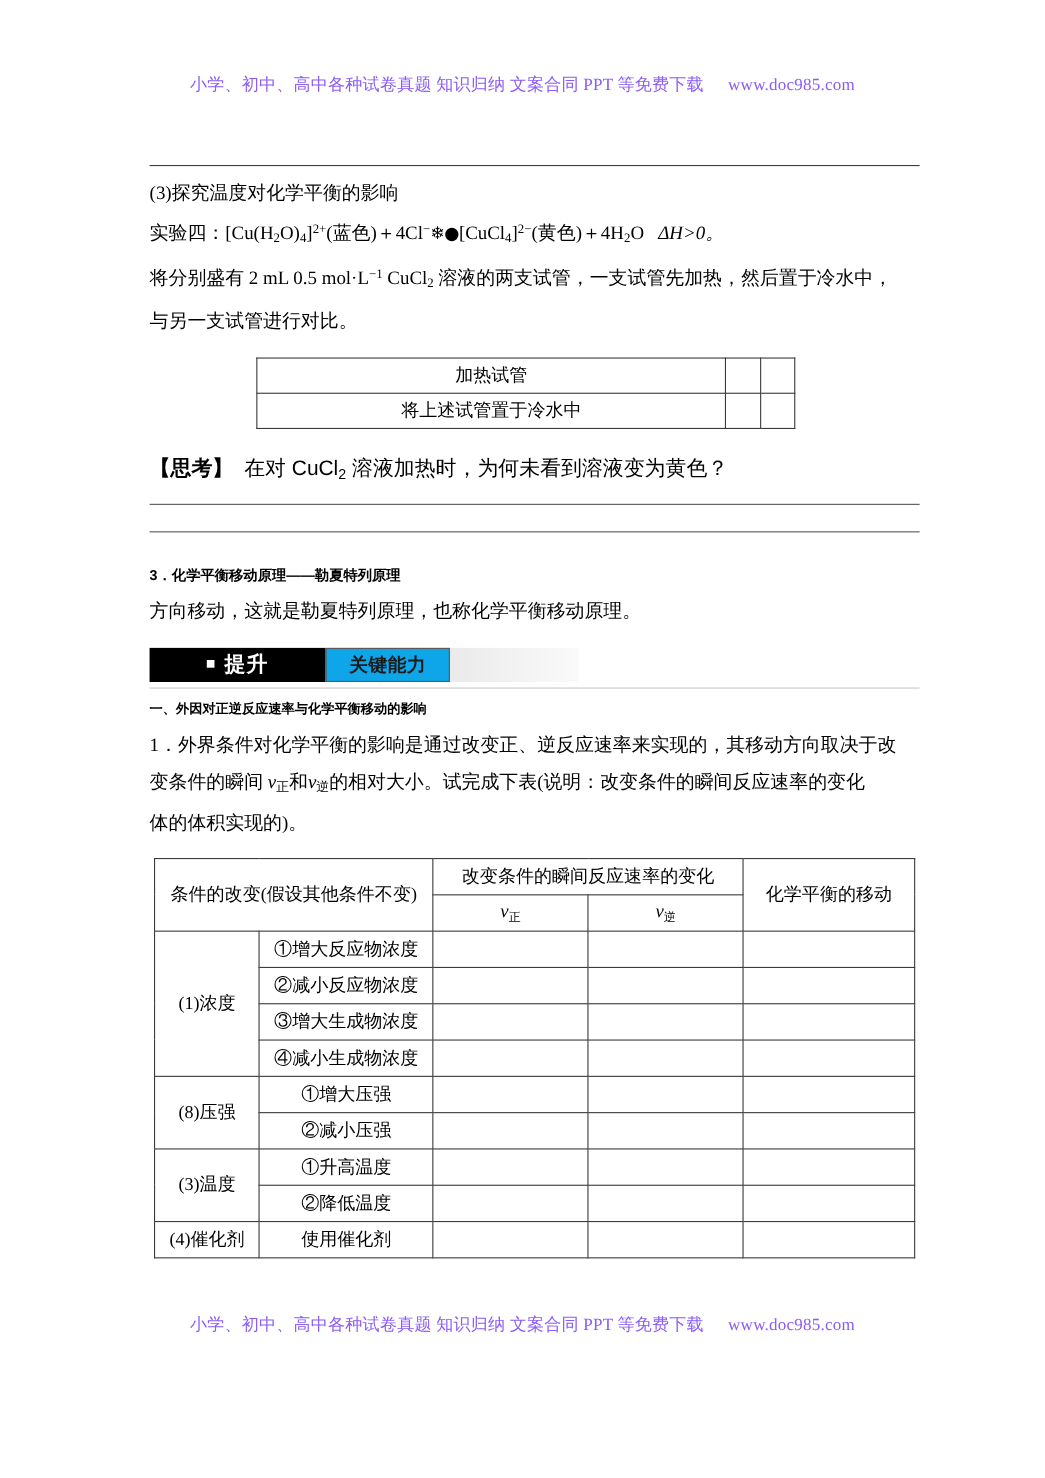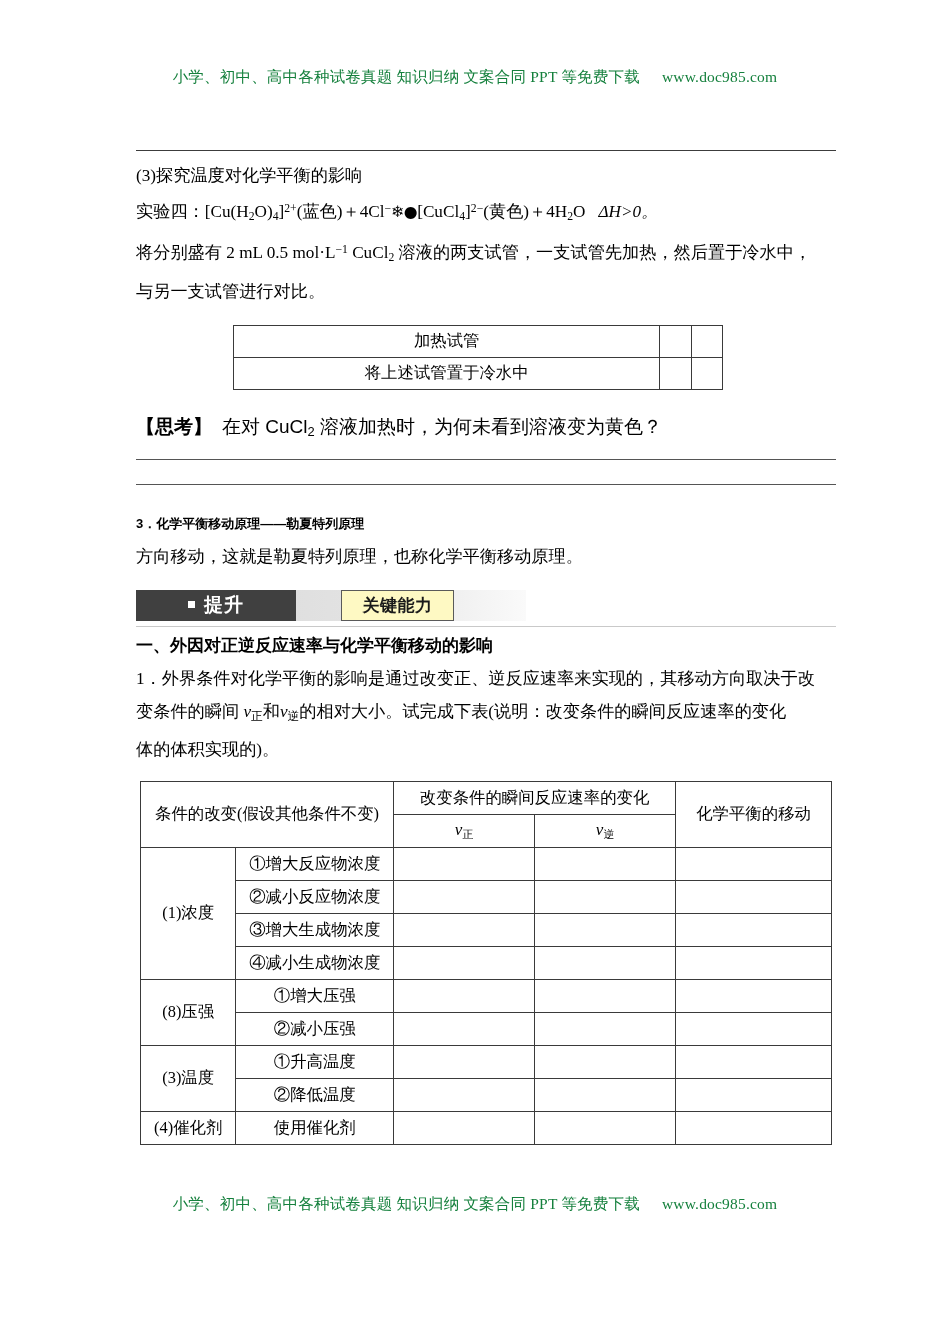--- a/index.html
+++ b/index.html
@@ -23,21 +23,21 @@
   }
 
   
   .watermark {
     position: absolute;
     left: 0;
     width: 950px;
     text-align: center;
     font-family: "Liberation Serif", "DejaVu Serif", serif;
     font-size: 15.5px;
-    color: #15803d;
+    color: #8b5cf6;
     letter-spacing: 0.2px;
     white-space: nowrap;
   }
   .watermark .wm-url {
     margin-left: 22px;
     font-family: "Liberation Serif", "DejaVu Serif", serif;
   }
   #wm-top { top: 67px; }
   #wm-bottom { top: 1194px; }
 
@@ -66,24 +66,24 @@
 
   .hdr3 {
     margin: 14px 0 2px 0;
     font-size: 13px;
     line-height: 30px;
     font-weight: bold;
     font-family: "Liberation Sans", "DejaVu Sans", sans-serif;
   }
   .hdr-sec {
     margin: 10px 0 2px 0;
-    font-size: 17px;
+    font-size: 12px;
     line-height: 30px;
     font-weight: bold;
-    font-family: Liberation Sans, sans-serif;
+    font-family: Liberation Mono, monospace;
   }
 
   sub { font-size: 0.68em; vertical-align: -0.26em; }
   sup { font-size: 0.68em; vertical-align: 0.45em; }
   .ital { font-style: italic; }
   .eqsym {
     font-family: "DejaVu Sans", sans-serif;
     font-size: 0.92em;
     letter-spacing: -0.5px;
   }
@@ -121,21 +121,21 @@
   .banner-fade {
     position: absolute;
     left: 0; top: 0;
     width: 390px; height: 31px;
     background: linear-gradient(to right, #d8d8d8 0%, #e2e2e2 55%, #f2f2f2 85%, #fafafa 100%);
   }
   .banner-left {
     position: absolute;
     left: 0; top: 0;
     width: 160px; height: 31px;
-    background: #404040;
+    background: #000000;
     display: flex;
     align-items: center;
     justify-content: center;
   }
   .banner-sq {
     display: inline-block;
     width: 7px; height: 7px;
     background: #ffffff;
     margin-right: 9px;
     margin-bottom: 1px;
@@ -144,27 +144,26 @@
     color: #ffffff;
     font-family: "Liberation Sans", "DejaVu Sans", sans-serif;
     font-weight: bold;
     font-size: 19px;
     letter-spacing: 1px;
   }
   .banner-right {
     position: absolute;
     left: 160px; top: 0;
     width: 113px; height: 31px;
-    background: #fef9c3;
+    background: #0ea5e9;
     border: 1.3px solid #5a5a5a;
     box-sizing: border-box;
     display: flex;
     align-items: center;
     justify-content: center;
-    margin-left: 45px;
   }
   .banner-right-label {
     color: #1a1a1a;
     font-family: "Liberation Sans", "DejaVu Sans", sans-serif;
     font-weight: bold;
     font-size: 17px;
     letter-spacing: 0.5px;
   }
   .banner-underline {
     position: absolute;

